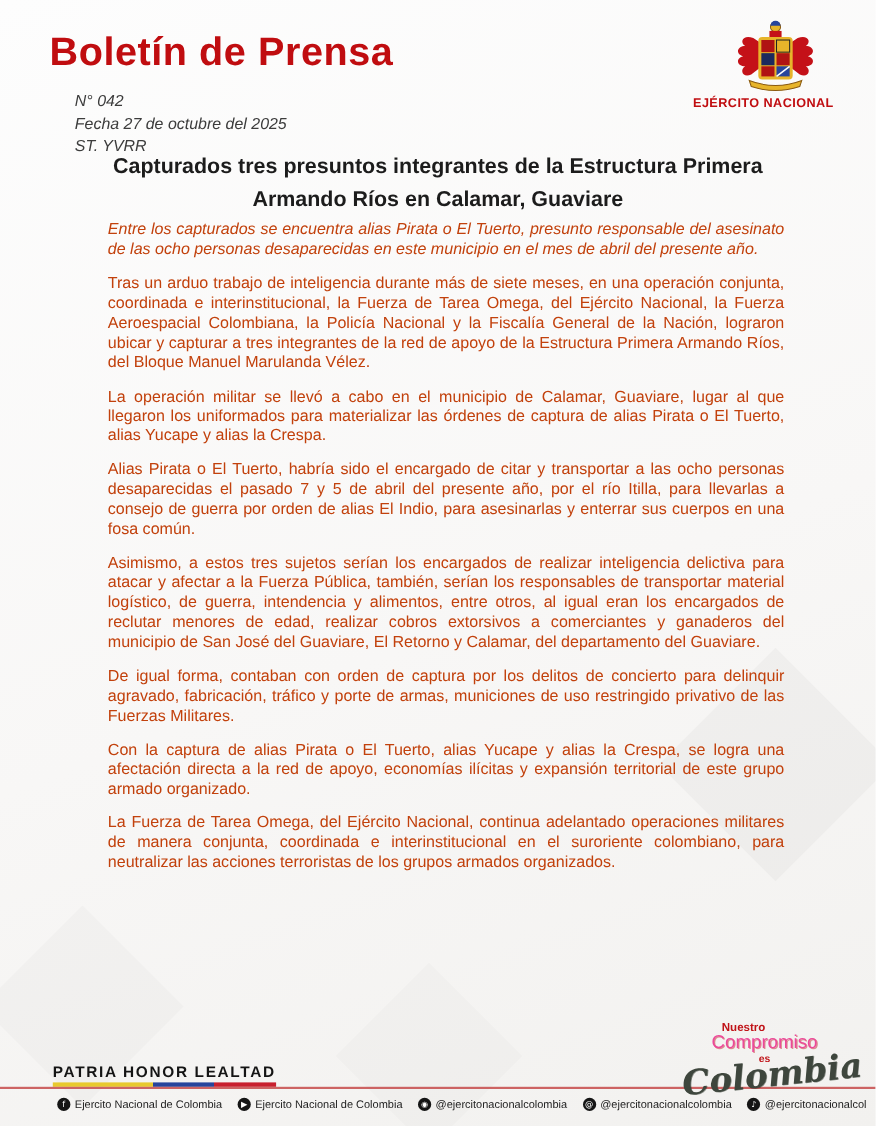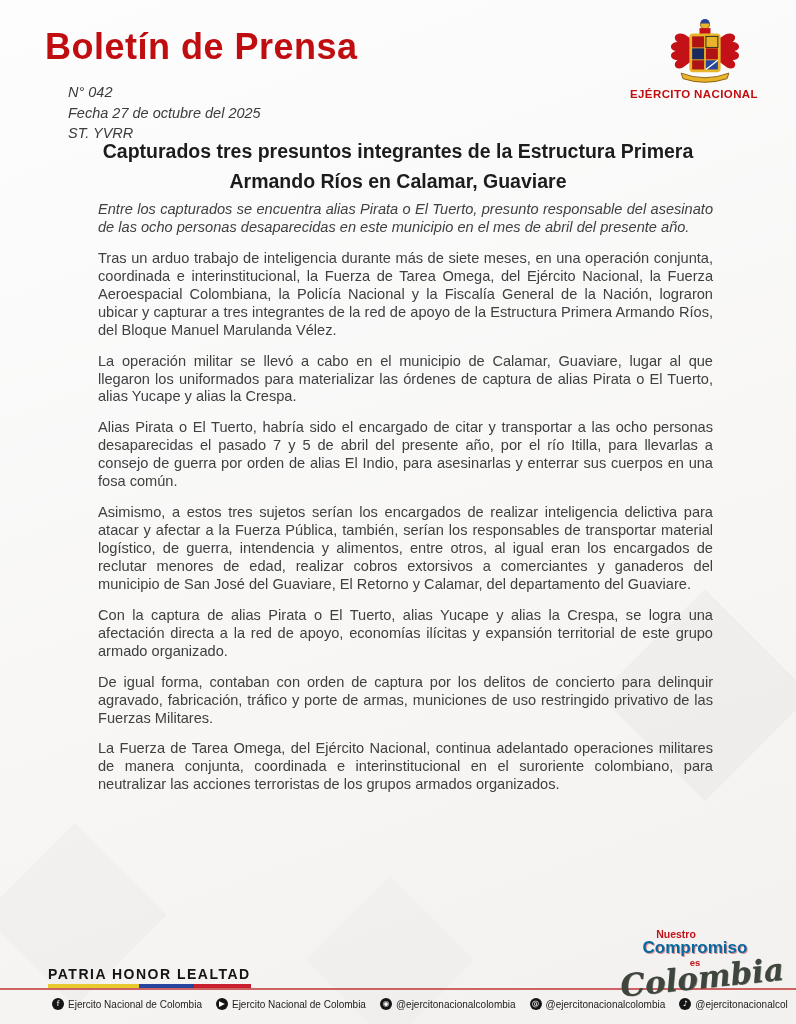--- a/index.html
+++ b/index.html
@@ -37,21 +37,21 @@
 
   
   .article-title {
     position: absolute; left: 88px; top: 136px; width: 620px;
     text-align: center; font-size: 19.5px; font-weight: bold; color: #1c1c1c;
     line-height: 1.55;
   }
   .body-copy { position: absolute; left: 98px; top: 201px; width: 615px; }
   .body-copy p {
     font-size: 14.6px; line-height: 1.23; text-align: justify;
-    color: #404040; margin-bottom: 13px;
+    color: #c2410c; margin-bottom: 13px;
   }
   .body-copy p.lead { font-style: italic; }
 
   
   .motto {
     position: absolute; left: 48px; top: 966px;
     font-size: 14px; font-weight: bold; color: #141414; letter-spacing: 1.5px;
     padding-bottom: 2px;
   }
   .motto .tricolor {
@@ -69,21 +69,21 @@
   .social-item { display: flex; align-items: center; gap: 4px; cursor: pointer; }
   .social-item .bubble {
     width: 12px; height: 12px; border-radius: 50%; background: #151515;
     color: #ffffff; font-size: 7.5px; line-height: 12px; text-align: center;
     flex: 0 0 auto; font-family: "DejaVu Sans", sans-serif;
   }
   .social-item .handle { font-size: 10px; color: #222222; }
 
   .slogan { position: absolute; left: 620px; top: 928px; width: 150px; text-align: center; }
   .slogan .l1 { font-size: 10.5px; font-weight: bold; color: #c01318; margin-right: 38px; }
-  .slogan .l2 { font-size: 17px; font-weight: bold; color: #0369a1; margin-top: -2px;
+  .slogan .l2 { font-size: 17px; font-weight: normal; color: #ec4899; margin-top: -2px;
                 text-shadow: 1px 1px 0 rgba(192,19,24,0.45); }
   .slogan .l3 { font-size: 9.5px; font-weight: bold; color: #c01318; margin-top: -1px; }
   .slogan .l4 {
     font-family: "DejaVu Serif", serif; font-style: italic; font-weight: bold;
     font-size: 31px; color: #3e463d; margin-top: -8px; transform: rotate(-6deg);
     text-shadow: 0.5px 0.5px 0 rgba(30,40,28,0.5);
   }
 </style>
 </head>
 <body>
@@ -128,22 +128,22 @@
 </div>
 
 <div class="article-title">Capturados tres presuntos integrantes de la Estructura Primera Armando Ríos en Calamar, Guaviare</div>
 
 <div class="body-copy">
   <p class="lead">Entre los capturados se encuentra alias Pirata o El Tuerto, presunto responsable del asesinato de las ocho personas desaparecidas en este municipio en el mes de abril del presente año.</p>
   <p>Tras un arduo trabajo de inteligencia durante más de siete meses, en una operación conjunta, coordinada e interinstitucional, la Fuerza de Tarea Omega, del Ejército Nacional, la Fuerza Aeroespacial Colombiana, la Policía Nacional y la Fiscalía General de la Nación, lograron ubicar y capturar a tres integrantes de la red de apoyo de la Estructura Primera Armando Ríos, del Bloque Manuel Marulanda Vélez.</p>
   <p>La operación militar se llevó a cabo en el municipio de Calamar, Guaviare, lugar al que llegaron los uniformados para materializar las órdenes de captura de alias Pirata o El Tuerto, alias Yucape y alias la Crespa.</p>
   <p>Alias Pirata o El Tuerto, habría sido el encargado de citar y transportar a las ocho personas desaparecidas el pasado 7 y 5 de abril del presente año, por el río Itilla, para llevarlas a consejo de guerra por orden de alias El Indio, para asesinarlas y enterrar sus cuerpos en una fosa común.</p>
   <p>Asimismo, a estos tres sujetos serían los encargados de realizar inteligencia delictiva para atacar y afectar a la Fuerza Pública, también, serían los responsables de transportar material logístico, de guerra, intendencia y alimentos, entre otros, al igual eran los encargados de reclutar menores de edad, realizar cobros extorsivos a comerciantes y ganaderos del municipio de San José del Guaviare, El Retorno y Calamar, del departamento del Guaviare.</p>
+  <p>De igual forma, contaban con orden de captura por los delitos de concierto para delinquir agravado, fabricación, tráfico y porte de armas, municiones de uso restringido privativo de las Fuerzas Militares.</p>
   <p>Con la captura de alias Pirata o El Tuerto, alias Yucape y alias la Crespa, se logra una afectación directa a la red de apoyo, economías ilícitas y expansión territorial de este grupo armado organizado.</p>
-  <p>De igual forma, contaban con orden de captura por los delitos de concierto para delinquir agravado, fabricación, tráfico y porte de armas, municiones de uso restringido privativo de las Fuerzas Militares.</p>
   <p>La Fuerza de Tarea Omega, del Ejército Nacional, continua adelantado operaciones militares de manera conjunta, coordinada e interinstitucional en el suroriente colombiano, para neutralizar las acciones terroristas de los grupos armados organizados.</p>
 </div>
 
 <div class="motto">
   <span>PATRIA HONOR LEALTAD</span>
   <span class="tricolor"></span>
 </div>
 
 <div class="red-rule"></div>
 

